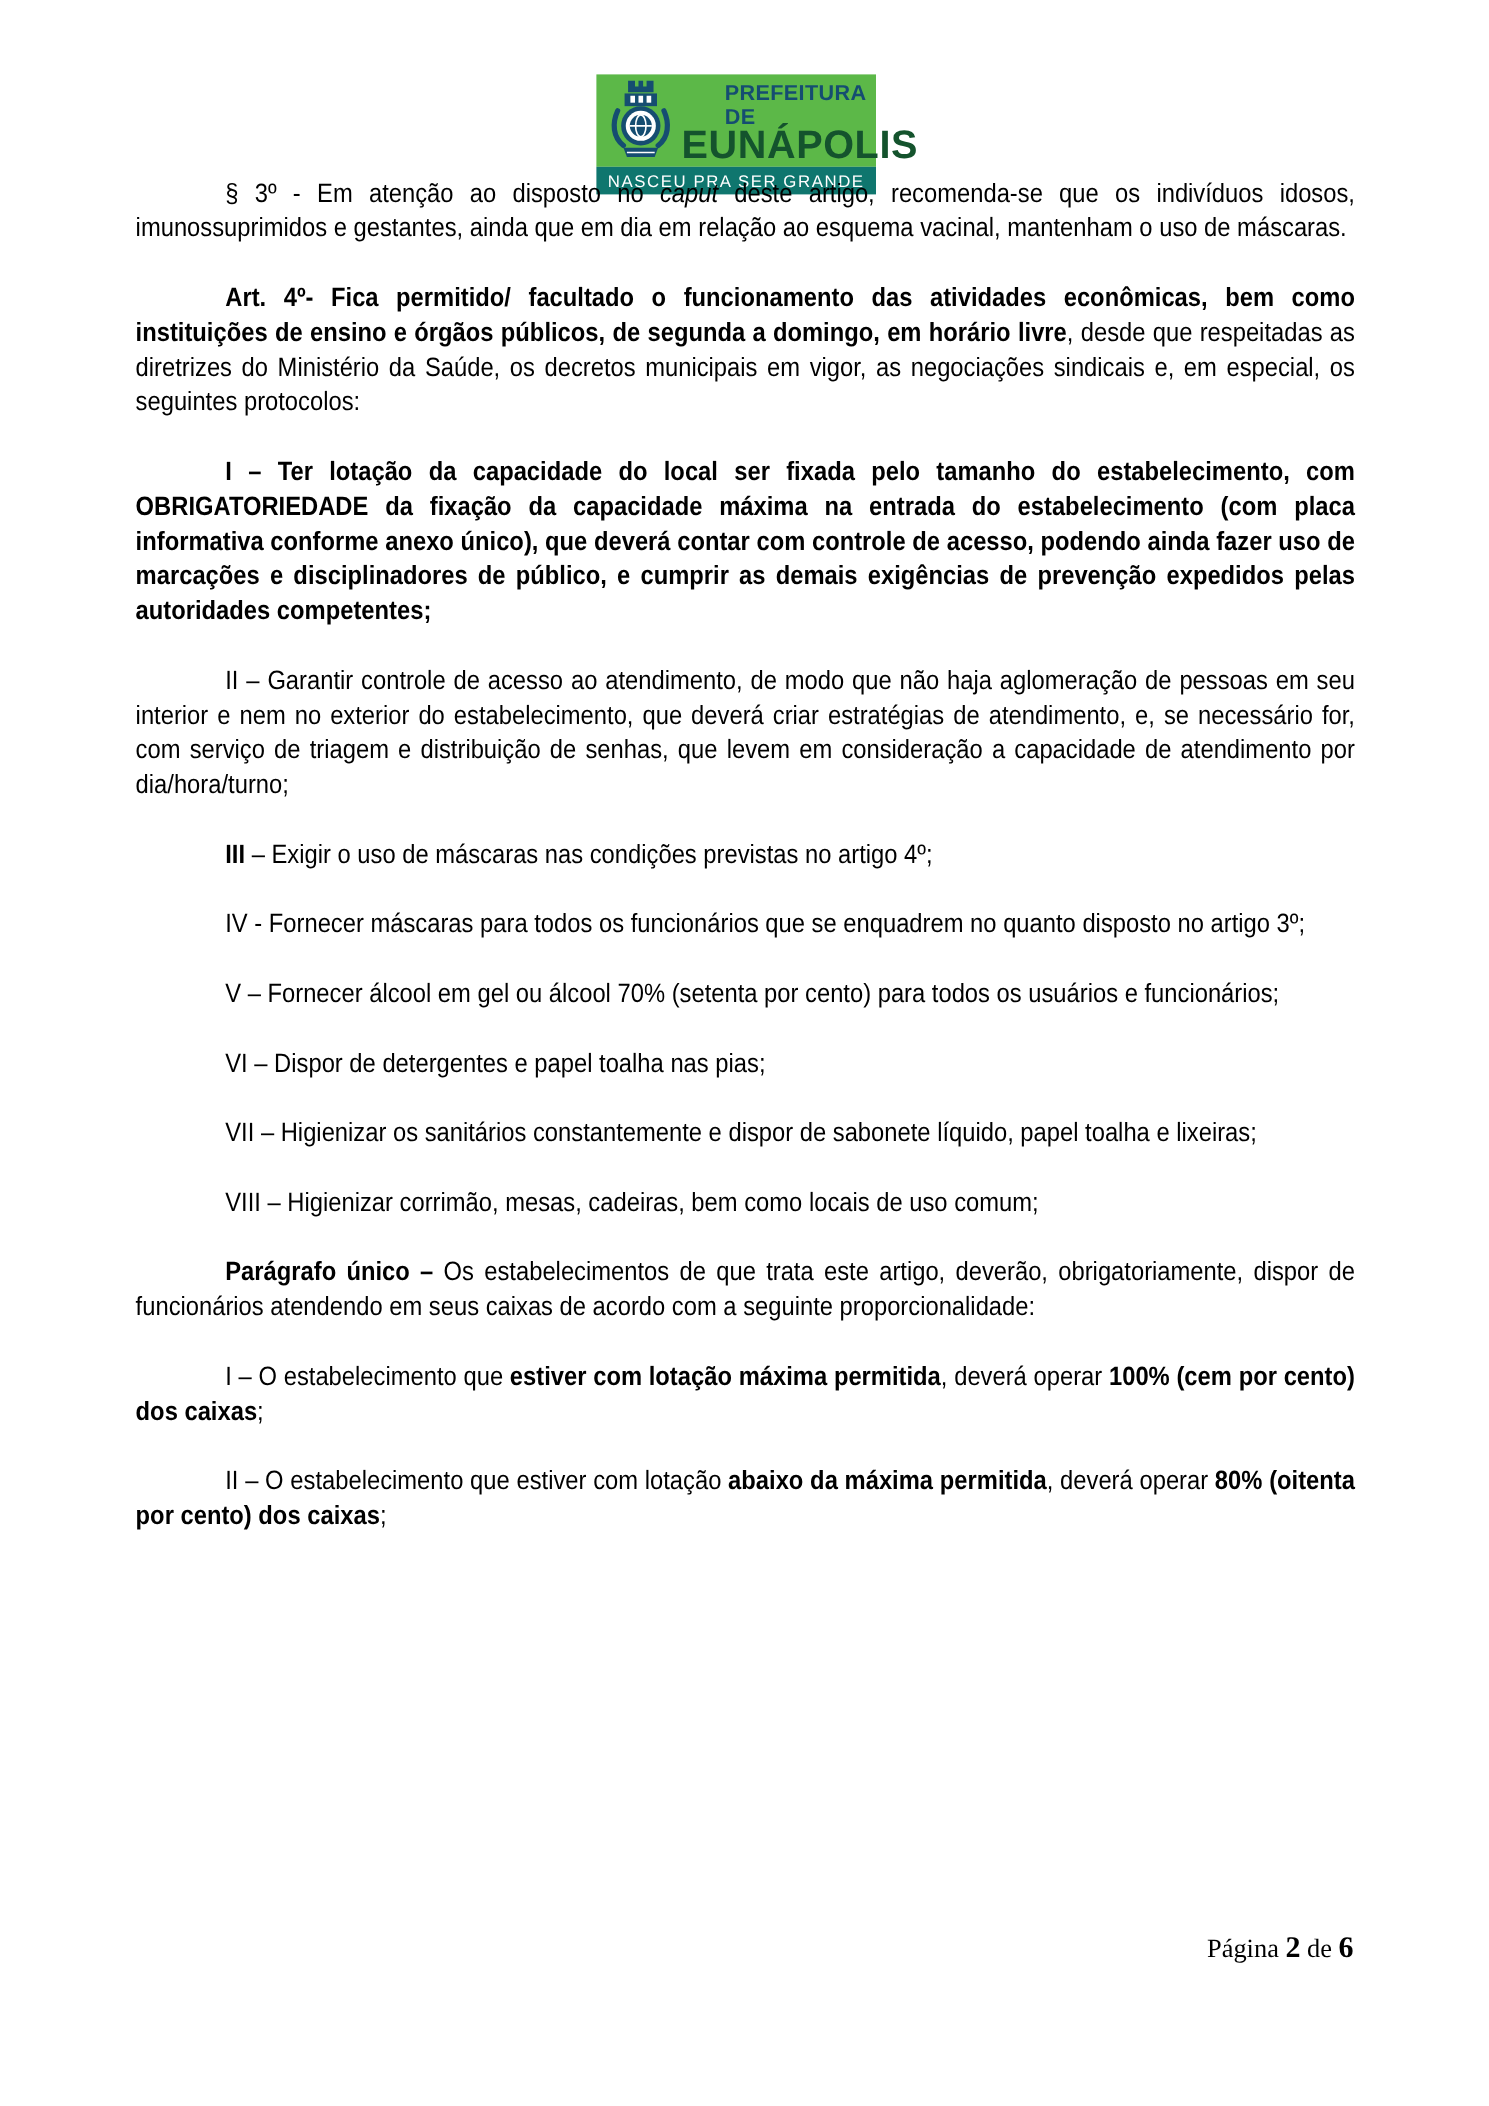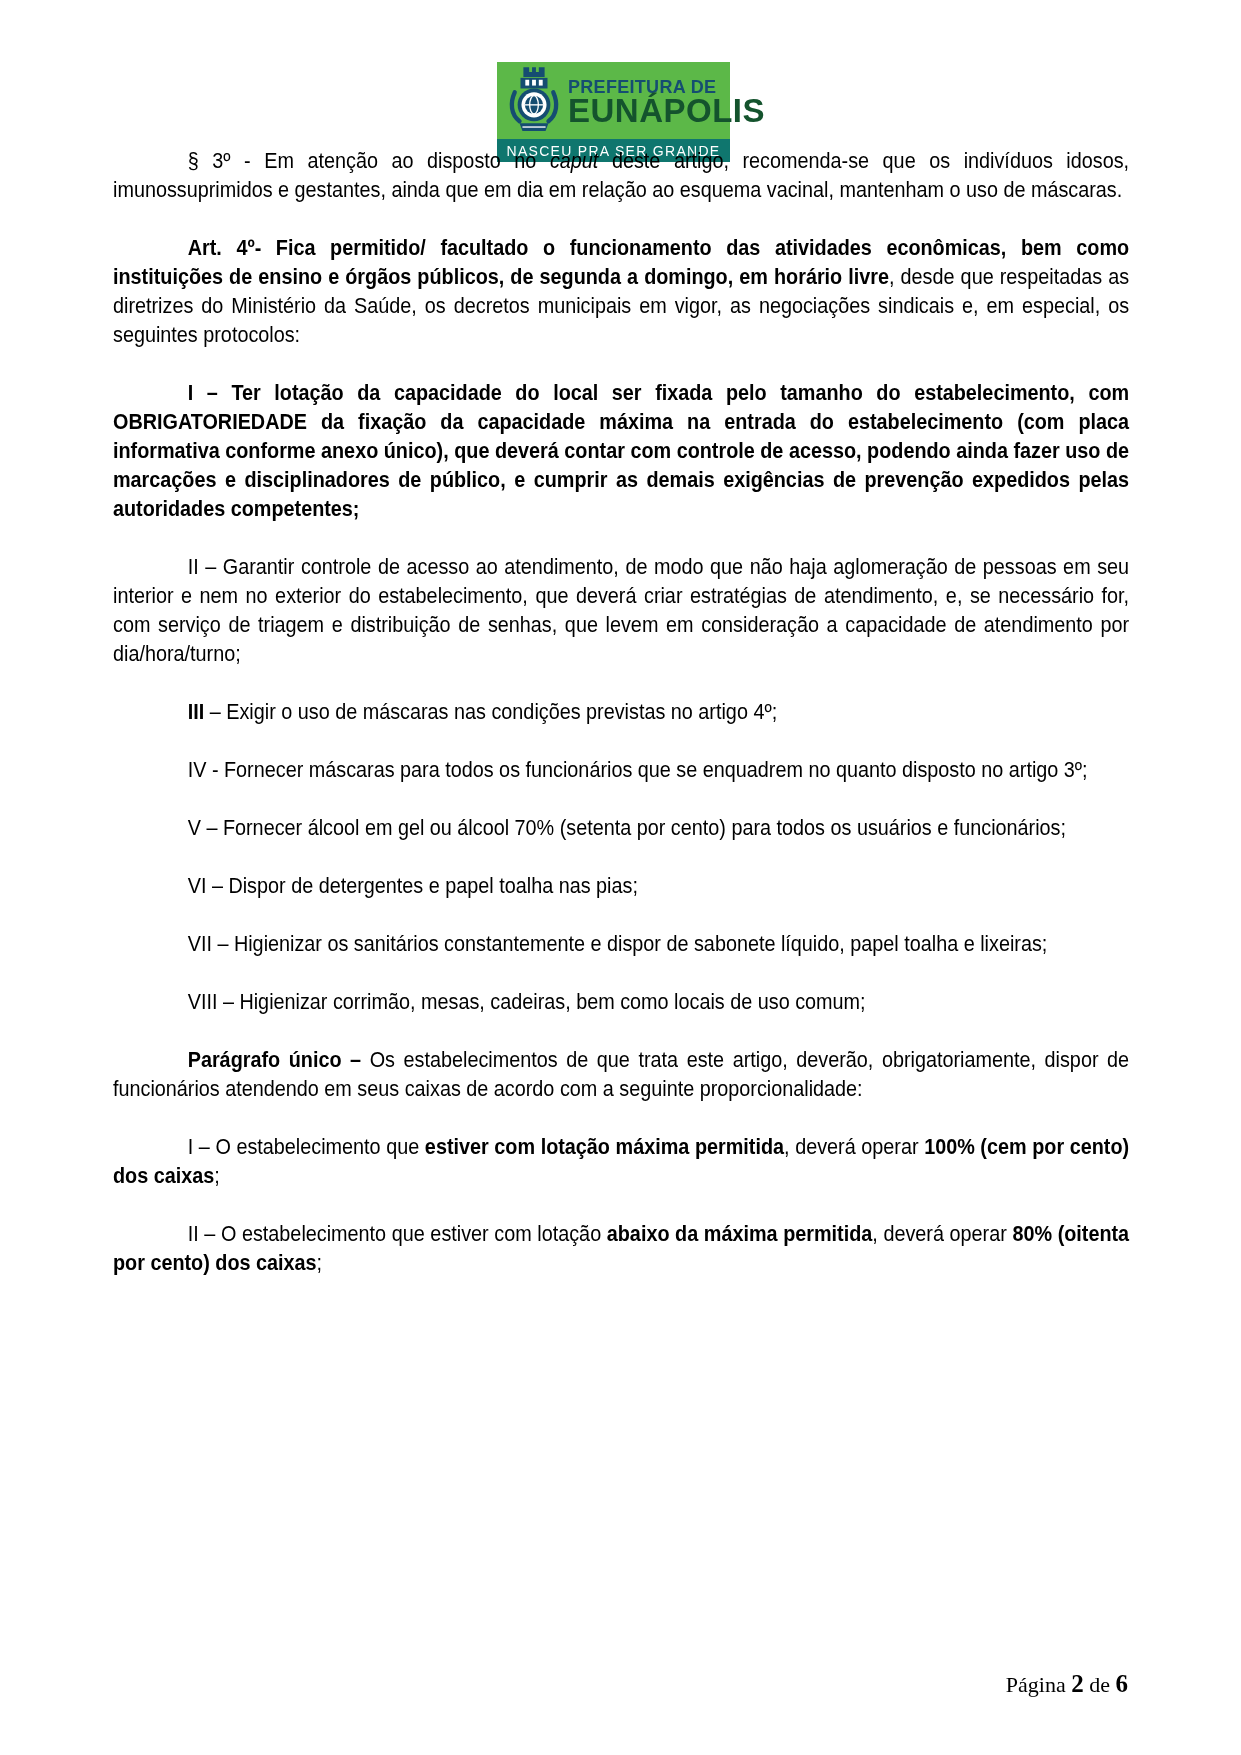--- a/index.html
+++ b/index.html
@@ -25,40 +25,40 @@
   
   .logo{position:absolute;left:497px;top:62px;width:233px;}
   .logo-main{
     height:77px;background:#5cb848;
     display:flex;align-items:center;
     padding:0 6px 0 10px;box-sizing:border-box;gap:7px;
   }
   .crest{color:#154d71;flex:0 0 auto;}
   .crest svg{display:block;}
   .logo-text{flex:1;min-width:0;}
-  .lt-top{color:#154d71;font-weight:bold;font-size:18px;letter-spacing:.3px;line-height:20px;}
+  .lt-top{color:#154d71;font-weight:bold;font-size:18px;letter-spacing:.3px;line-height:20px;margin-left:36px;}
   .lt-main{color:#14532d;font-weight:bold;font-size:33px;letter-spacing:.5px;line-height:28px;}
   .logo-tagline{
     height:23px;background:#0f766e;color:#ffffff;
     font-weight:normal;font-size:14px;letter-spacing:1.3px;
     display:flex;align-items:center;justify-content:center;
   }
   
   .doc{
     position:absolute;left:113px;top:146px;width:1129px;
     transform:scaleX(0.9);transform-origin:left top;
     font-size:22px;line-height:29px;
     text-align:justify;
   }
   .para{margin:0 0 29px 0;text-indent:83px;}
   .b{font-weight:bold;}
   .i{font-style:italic;}
   
   .footer{
-    position:absolute;right:113px;top:1670px;
+    position:absolute;right:113px;top:1610px;
     font-family:"Liberation Serif",serif;font-size:22px;color:#000;
   }
   .footer .b{font-size:25px;}
 </style>
 </head>
 <body>
 
 <div class="page">
 
 

